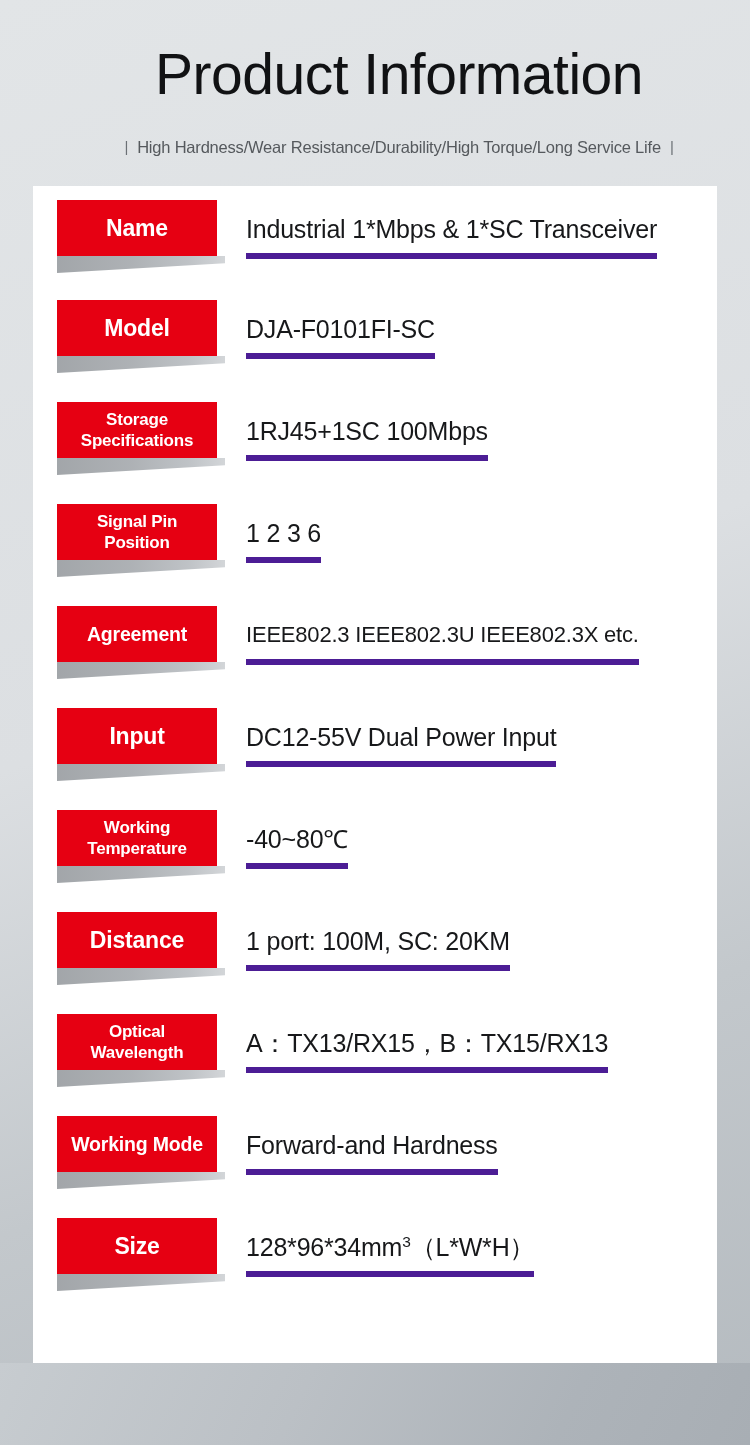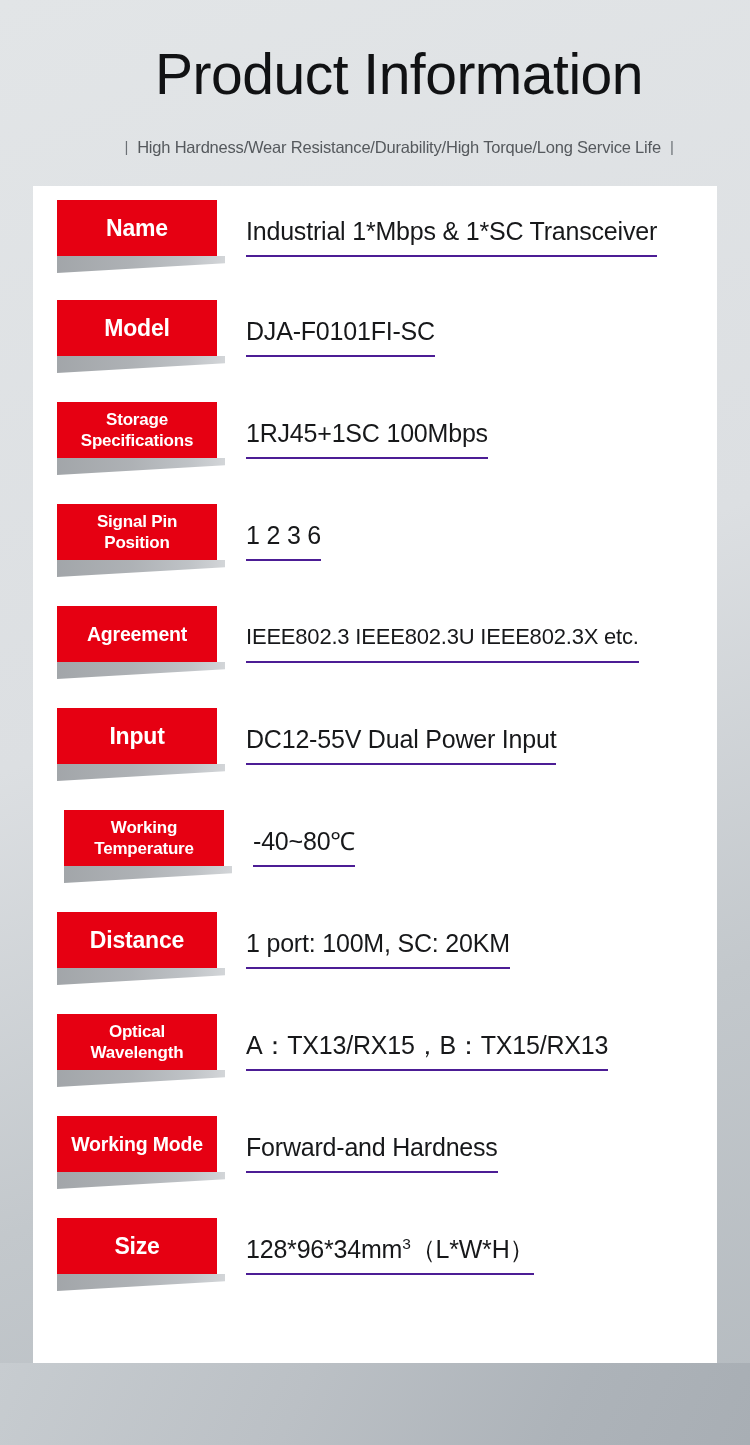--- a/index.html
+++ b/index.html
@@ -117,21 +117,21 @@
     position: absolute;
     left: 213px;
     top: 0;
     width: 471px;
     height: 100px;
     display: flex;
     align-items: center;
   }
   .value-inner {
     display: inline-block;
-    border-bottom: 2px solid #4c1d95;
+    border-bottom: 6px solid #4c1d95;
     padding-bottom: 9px;
     font-size: 25px;
     line-height: 30px;
     color: #17181a;
     white-space: nowrap;
     letter-spacing: -0.2px;
   }
   .value-inner.small { font-size: 22px; }
   .value-inner sup {
     font-size: 0.62em;
@@ -226,21 +226,21 @@
       <div class="tag-shadow"></div>
       <div class="tag one-line">
         <span class="tag-text">Input</span>
       </div>
     </div>
     <div class="value-wrap">
       <span class="value-inner">DC12-55V Dual Power Input</span>
     </div>
   </div>
 
-  <div class="spec-row" style="top:610px;margin-left:7px;">
+  <div class="spec-row" style="top:610px;">
     <div class="tag-wrap">
       <div class="tag-shadow"></div>
       <div class="tag two-line">
         <span><span>Working</span><br><span>Temperature</span></span>
       </div>
     </div>
     <div class="value-wrap">
       <span class="value-inner">-40~80℃</span>
     </div>
   </div>

